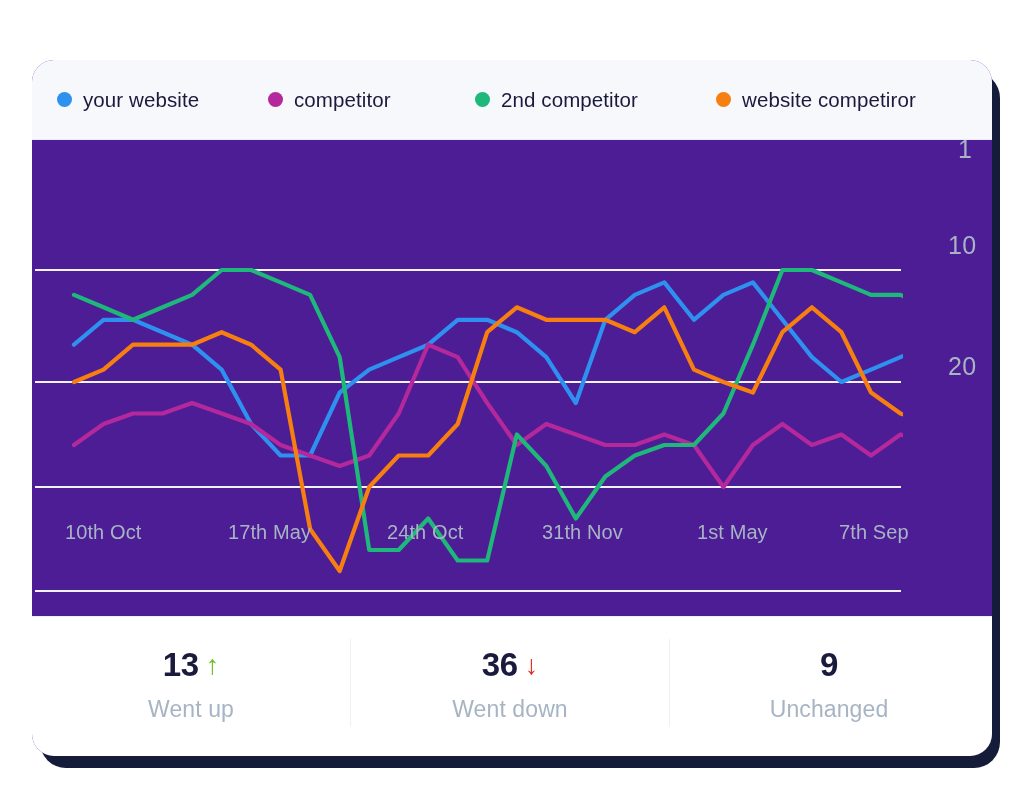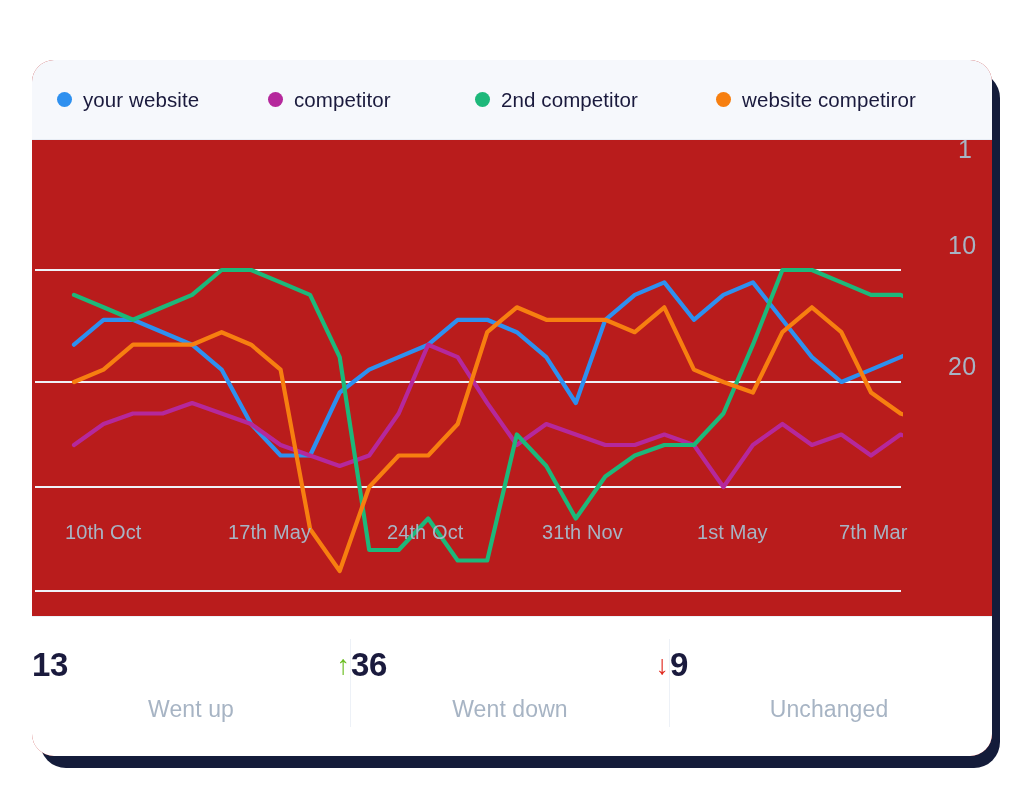--- a/index.html
+++ b/index.html
@@ -11,21 +11,21 @@
   #root{position:relative;width:1016px;height:806px;overflow:hidden;}
 
   
   .card-shadow{
     position:absolute;left:40px;top:72px;width:960px;height:696px;
     background:#141C3A;border-radius:26px;
     filter:blur(0.4px);
   }
   .card{
     position:absolute;left:32px;top:60px;width:960px;height:696px;
-    background:#b91c1c;border-radius:22px;overflow:hidden;
+    background:#4c1d95;border-radius:22px;overflow:hidden;
   }
 
   
   .legend{
     position:absolute;left:0;top:0;width:960px;height:79px;
     background:#F6F8FC;border-bottom:1px solid #E8EDF5;
     display:flex;align-items:center;
   }
   .legend-item{display:flex;align-items:center;}
   .legend-dot{
@@ -64,21 +64,21 @@
     border-top:1px solid #EDF1F7;background:#fff;
   }
   .vdiv{position:absolute;top:22px;width:1px;height:88px;background:#EDF1F7;}
   .vdiv-a{left:318px;}
   .vdiv-b{left:637px;}
   .stat{position:absolute;top:28px;width:318px;text-align:center;}
   .stat-a{left:0;}
   .stat-b{left:319px;}
   .stat-c{left:638px;}
   .stat-top{
-    display:flex;align-items:center;justify-content:space-between;gap:7px;height:40px;
+    display:flex;align-items:center;justify-content:center;gap:7px;height:40px;
   }
   .stat-num{
     font-size:33px;font-weight:bold;color:#1A1A3D;letter-spacing:-.4px;
   }
   .stat-arrow{font-size:27px;line-height:1;font-weight:bold;}
   .arrow-up{color:#6CBE23;}
   .arrow-down{color:#E02B20;}
   .stat-cap{
     margin-top:11px;font-size:23px;color:#A7B4C4;letter-spacing:.1px;
   }
@@ -128,21 +128,21 @@
         <span class="ylab ylab-0">1</span>
         <span class="ylab ylab-1">10</span>
         <span class="ylab ylab-2">20</span>
       </div>
       <div class="xlabels" id="x-axis">
           <span class="xlab" style="left: 33px;">10th Oct</span>
           <span class="xlab" style="left: 196px;">17th May</span>
           <span class="xlab" style="left: 355px;">24th Oct</span>
           <span class="xlab" style="left: 510px;">31th Nov</span>
           <span class="xlab" style="left: 665px;">1st May</span>
-          <span class="xlab" style="left: 807px;">7th Mar</span>
+          <span class="xlab" style="left: 807px;">7th Sep</span>
         </div>
     </div>
 
     <div class="footer">
       <div class="vdiv vdiv-a"></div>
       <div class="vdiv vdiv-b"></div>
 
       <div class="stat stat-a">
         <div class="stat-top">
           <span class="stat-num">13</span>

